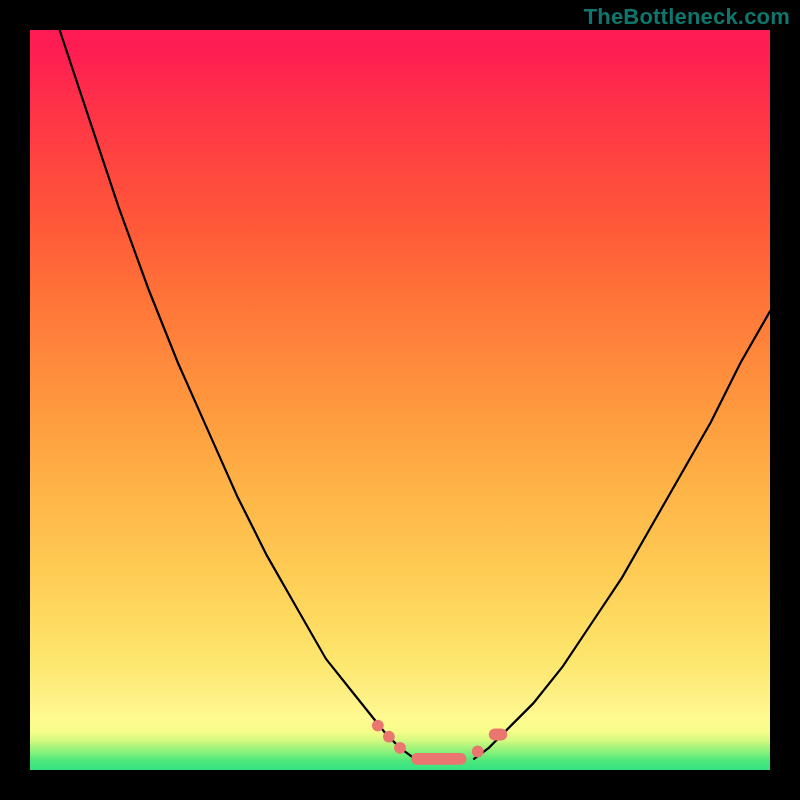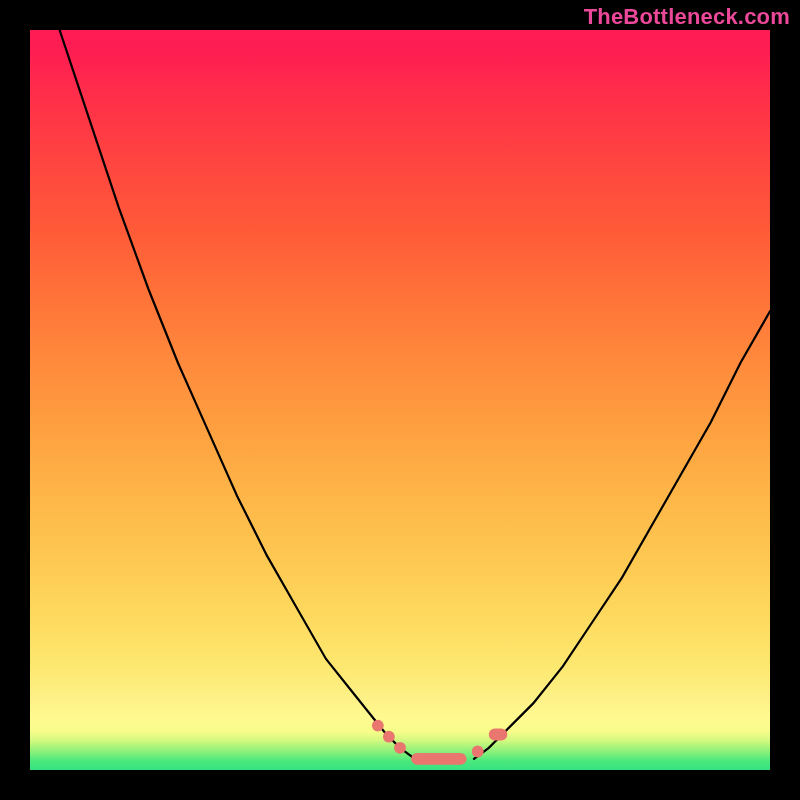--- a/index.html
+++ b/index.html
@@ -58,21 +58,21 @@
     fill: #e9766f;
     stroke: none;
   }
   .watermark {
     position: absolute;
     top: 4px;
     right: 10px;
     font-family: Arial, Helvetica, sans-serif;
     font-size: 22px;
     font-weight: bold;
-    color: #ec4899;
+    color: #0f766e;
     letter-spacing: 0.2px;
   }
 </style>
 </head>
 <body>
 
 <div class="frame">
   <div class="plot">
     <svg class="curve-svg" viewBox="0 0 740 740">
       <path class="curve-left" d="M29.60 0.00 L59.20 88.80 L88.80 177.60 L118.40 259.00 L148.00 333.00 L177.60 399.60 L207.20 466.20 L236.80 525.40 L266.40 577.20 L296.00 629.00 L325.60 666.00 L355.20 703.00 L370.00 717.80 L384.80 728.90"></path>

